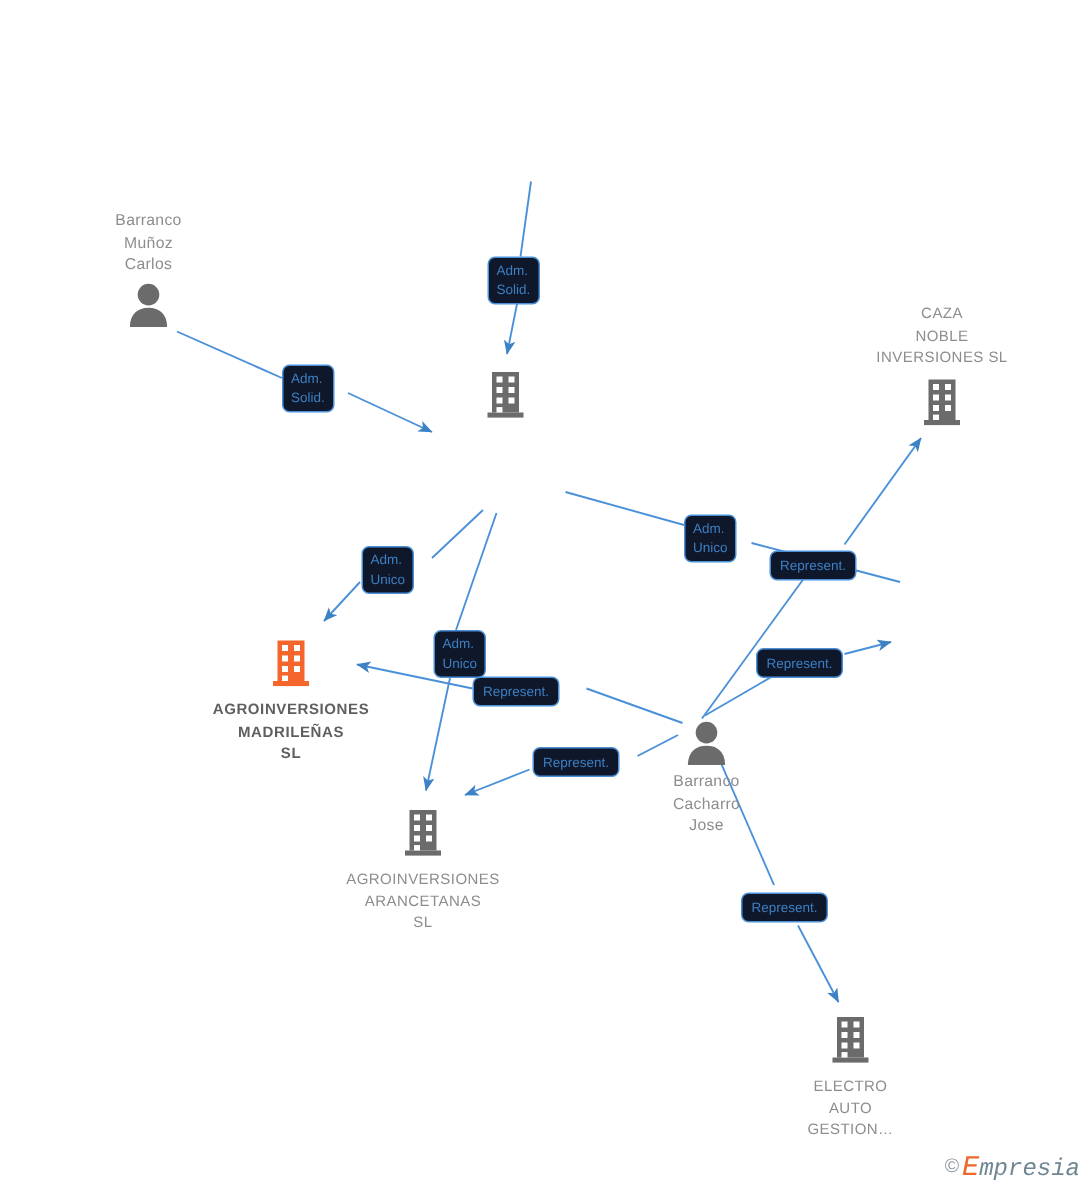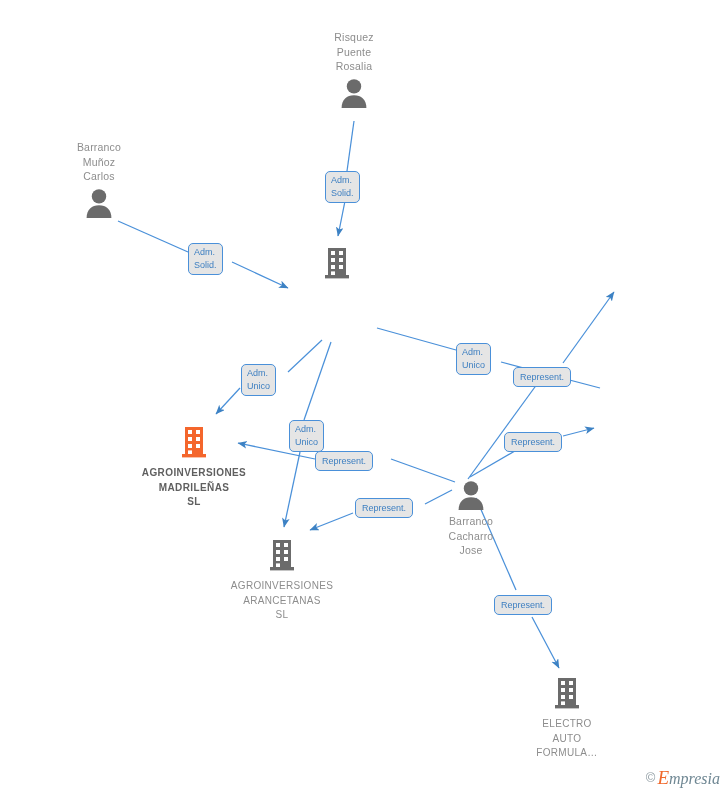--- a/index.html
+++ b/index.html
@@ -53,21 +53,21 @@
     letter-spacing: 0.4px;
   }
   .node.label-above .label { margin-bottom: 4px; }
   .node.label-below .label { margin-top: 4px; }
 
   .edge-label {
     position: absolute;
     z-index: 8;
     border: 1.3px solid #4a90d9;
     border-radius: 5px;
-    background: #e5e5e5;
+    background: #0f172a;
     color: #3d7fc1;
     font-size: 9px;
     line-height: 12.5px;
     padding: 2px 5px 3px 5px;
     white-space: pre-line;
     text-align: left;
     box-sizing: border-box;
   }
   .edge-label.one-line {
     line-height: 12px;
@@ -83,21 +83,21 @@
     z-index: 20;
     white-space: nowrap;
   }
   .watermark .c {
     font-size: 13px;
     color: #8d9aa1;
     vertical-align: 2px;
     margin-right: 2px;
   }
   .watermark .brand {
-    font-family: Liberation Serif, serif;
+    font-family: Liberation Mono, monospace;
     font-style: italic;
     font-size: 16px;
     color: #6f8793;
   }
   .watermark .brand .cap {
     color: #f0682b;
     font-size: 19px;
   }
 </style>
 </head>
@@ -139,31 +139,20 @@
       <path d="M315,459 L238,443" marker-end="url(#arrow)"></path>
 
       <path d="M452,490 L425,504"></path>
       <path d="M353,513 L310,530" marker-end="url(#arrow)"></path>
 
       <path d="M476,498 L516,590"></path>
       <path d="M532,617 L559,668" marker-end="url(#arrow)"></path>
     </g>
   </svg>
 
-  <div class="node person label-above" style="left:354px; top:30px;">
-    <span class="label">Risquez
-Puente
-Rosalia</span>
-    <span class="glyph">
-      <svg width="34" height="30" viewBox="0 0 34 30" xmlns="http://www.w3.org/2000/svg">
-        <circle cx="17" cy="8.4" r="7.2" fill="#6b6b6b"></circle>
-        <path d="M4.6 30 C4.6 21.4 9.8 17.2 17 17.2 C24.2 17.2 29.4 21.4 29.4 30 Z" fill="#6b6b6b"></path>
-      </svg>
-    </span>
-  </div>
 
   <div class="node person label-above" style="left:99px; top:140px;">
     <span class="label">Barranco
 Muñoz
 Carlos</span>
     <span class="glyph">
       <svg width="34" height="30" viewBox="0 0 34 30" xmlns="http://www.w3.org/2000/svg">
         <circle cx="17" cy="8.4" r="7.2" fill="#6b6b6b"></circle>
         <path d="M4.6 30 C4.6 21.4 9.8 17.2 17 17.2 C24.2 17.2 29.4 21.4 29.4 30 Z" fill="#6b6b6b"></path>
       </svg>
@@ -181,20 +170,40 @@
           <rect x="11" y="12" width="4" height="4"></rect>
             <rect x="19" y="12" width="4" height="4"></rect>
           <rect x="11" y="19" width="4" height="4"></rect>
             <rect x="19" y="19" width="4" height="4"></rect>
           <rect x="11" y="25.4" width="4" height="3.6"></rect>
         </g>
       </svg>
     </span>
   </div>
 
+  <div class="node company label-above" style="left:628px; top:203px;">
+    <span class="label">CAZA
+NOBLE
+INVERSIONES SL</span>
+    <span class="glyph">
+      <svg width="34" height="34" viewBox="0 0 34 34" xmlns="http://www.w3.org/2000/svg">
+        <rect x="8" y="2" width="18" height="27" fill="#6b6b6b"></rect>
+        <rect x="5" y="29" width="24" height="3.4" fill="#6b6b6b"></rect>
+        <g fill="#ffffff">
+          <rect x="11" y="5" width="4" height="4"></rect>
+            <rect x="19" y="5" width="4" height="4"></rect>
+          <rect x="11" y="12" width="4" height="4"></rect>
+            <rect x="19" y="12" width="4" height="4"></rect>
+          <rect x="11" y="19" width="4" height="4"></rect>
+            <rect x="19" y="19" width="4" height="4"></rect>
+          <rect x="11" y="25.4" width="4" height="3.6"></rect>
+        </g>
+      </svg>
+    </span>
+  </div>
 
 
   <div class="node company label-below focus" style="left:194px; top:425px;">
     <span class="glyph">
       <svg width="34" height="34" viewBox="0 0 34 34" xmlns="http://www.w3.org/2000/svg">
         <rect x="8" y="2" width="18" height="27" fill="#f4662c"></rect>
         <rect x="5" y="29" width="24" height="3.4" fill="#f4662c"></rect>
         <g fill="#ffffff">
           <rect x="11" y="5" width="4" height="4"></rect>
             <rect x="19" y="5" width="4" height="4"></rect>
@@ -255,21 +264,21 @@
           <rect x="11" y="12" width="4" height="4"></rect>
             <rect x="19" y="12" width="4" height="4"></rect>
           <rect x="11" y="19" width="4" height="4"></rect>
             <rect x="19" y="19" width="4" height="4"></rect>
           <rect x="11" y="25.4" width="4" height="3.6"></rect>
         </g>
       </svg>
     </span>
     <span class="label">ELECTRO
 AUTO
-FORMULA…</span>
+GESTION…</span>
   </div>
 
   <div class="edge-label" style="left:325px; top:171px;">Adm.
 Solid.</div>
 
   <div class="edge-label" style="left:188px; top:243px;">Adm.
 Solid.</div>
 
   <div class="edge-label" style="left:241px; top:364px;">Adm.
 Unico</div>

